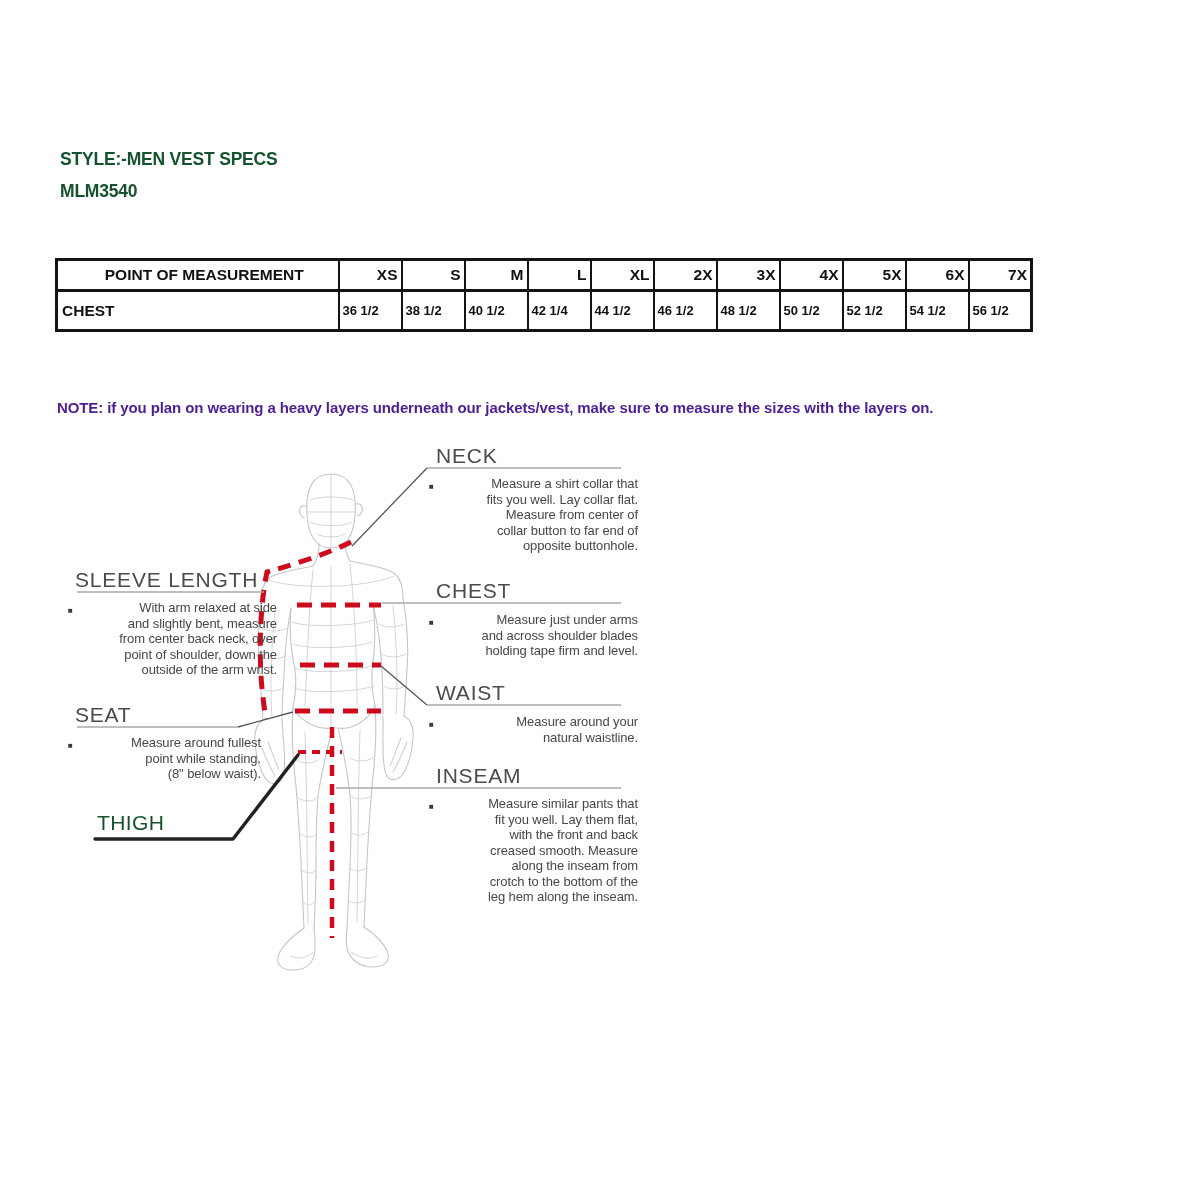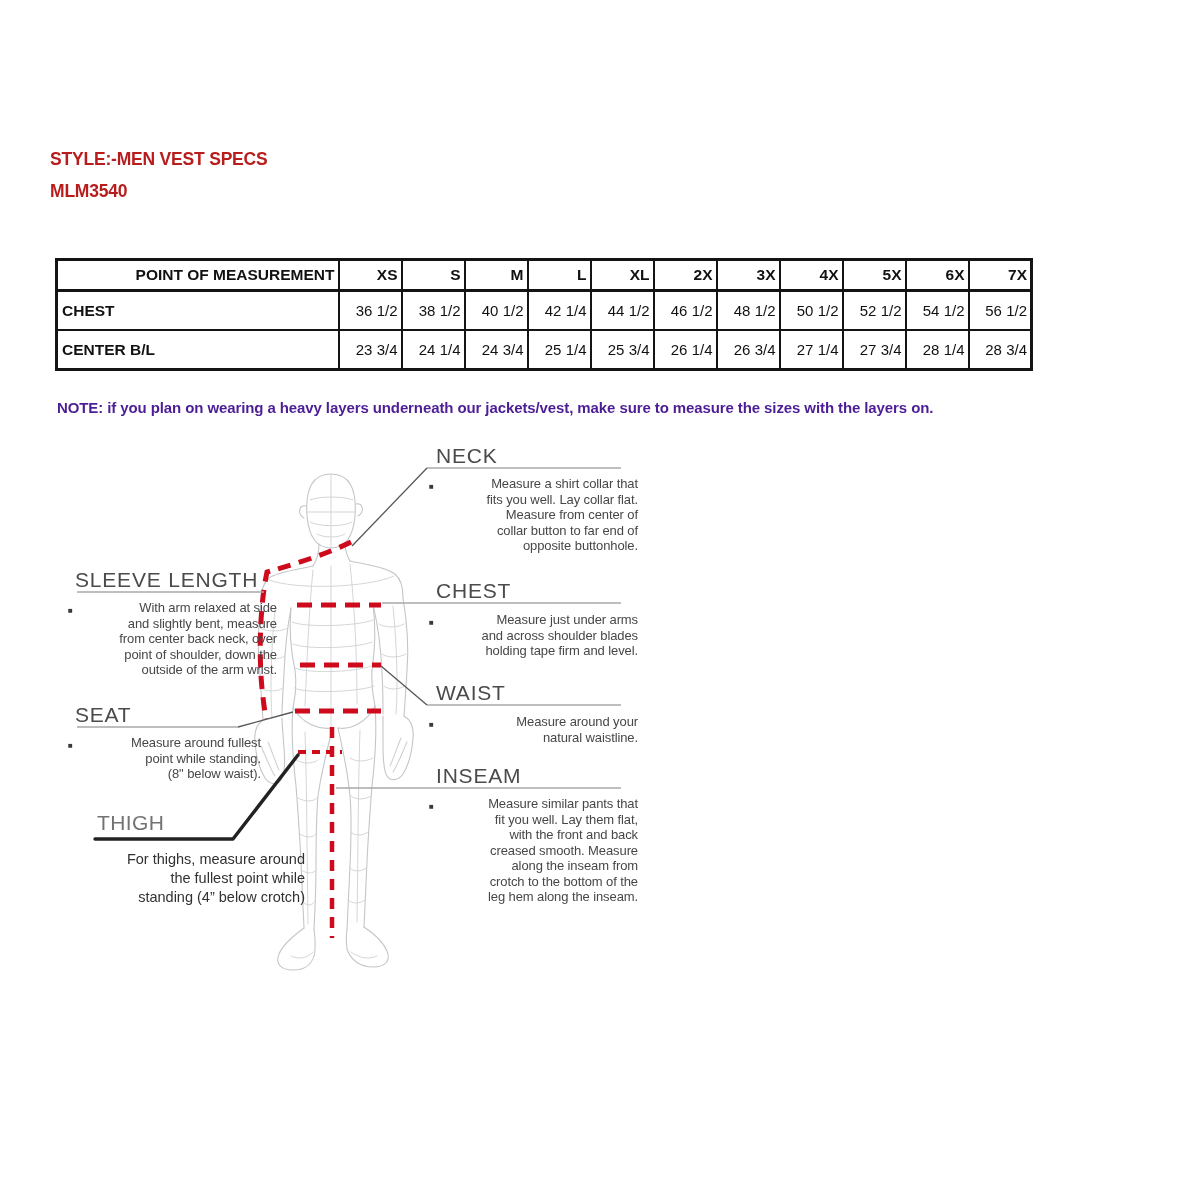--- a/index.html
+++ b/index.html
@@ -1,36 +1,36 @@
 <!DOCTYPE html>
 <html style="--measure_red: #ce0a1c; --figure_gray: #c3c6c8; --mesh_gray: #ced1d3; --leader_gray: #a9a9a9; --leader_dark: #57575a; --thigh_black: #222222; --heading_gray: #4b4b4d; --text_gray: #47474a;"><head>
 <meta charset="utf-8">
 <style>
   html,body{margin:0;padding:0;background:#ffffff;}
   body{width:1200px;height:1200px;position:relative;font-family:"Liberation Sans",sans-serif;color:#111;}
 
-  .title-line{position:absolute;left:50px;font-weight:bold;font-size:17.5px;letter-spacing:-0.2px;color:#b91c1c;}
+  .title-line{position:absolute;left:60px;font-weight:bold;font-size:17.5px;letter-spacing:-0.2px;color:#14532d;}
   #title1{top:149px;}
   #title2{top:181px;}
 
   table.size{position:absolute;left:55px;top:258px;border-collapse:collapse;table-layout:fixed;border:3px solid #141414;}
   table.size th, table.size td{border:2px solid #141414;padding:0 3px;white-space:nowrap;overflow:hidden;}
   table.size th{height:28px;font-size:15.5px;font-weight:bold;text-align:right;}
-  table.size th.pom{text-align:right;padding-left:16px;}
-  table.size td{height:37px;font-size:15px;font-weight:normal;text-align:right;}
+  table.size th.pom{text-align:center;padding-left:16px;}
+  table.size td{height:37px;font-size:13px;font-weight:bold;text-align:left;}
   table.size td.rowlabel{text-align:left;font-weight:bold;font-size:15.5px;padding-left:4px;}
   table.size tr.hdr th{border-bottom:3px solid #141414;}
 
   .note{position:absolute;left:57px;top:399px;font-weight:bold;font-size:15px;letter-spacing:-0.1px;color:#4c1d95;}
 
   .diagram{position:absolute;left:55px;top:430px;width:580px;height:595px;}
   .diagram svg{position:absolute;left:0;top:0;}
 
   .dg-h{position:absolute;margin:0;font-weight:400;font-size:21px;line-height:20px;color:var(--heading_gray,#4b4b4d);letter-spacing:0.8px;white-space:nowrap;}
-  .dg-h.thigh{font-size:21px;line-height:26px;letter-spacing:0.4px;color:#737373;}
+  .dg-h.thigh{font-size:21px;line-height:26px;letter-spacing:0.4px;color:#14532d;}
   .dg-p{position:absolute;margin:0;font-size:13px;line-height:15.5px;color:var(--text_gray,#47474a);letter-spacing:-0.1px;}
   .dg-p.bulleted{padding-left:14px;}
   .dg-p .blt{position:absolute;left:1px;top:3px;font-size:8px;color:#3a3a3c;}
   .dg-p .txt{display:block;white-space:pre-line;text-align:right;}
   .dg-p.thigh-p{font-size:14.5px;line-height:19px;letter-spacing:0;color:#313133;}
 </style>
 </head>
 <body>
 
 <div class="title-line" id="title1">STYLE:-MEN VEST SPECS</div>
@@ -73,34 +73,20 @@
     <td>40 1/2</td>
     <td>42 1/4</td>
     <td>44 1/2</td>
     <td>46 1/2</td>
     <td>48 1/2</td>
     <td>50 1/2</td>
     <td>52 1/2</td>
     <td>54 1/2</td>
     <td>56 1/2</td>
   </tr>
-  <tr>
-    <td class="rowlabel">CENTER B/L</td>
-    <td>23 3/4</td>
-    <td>24 1/4</td>
-    <td>24 3/4</td>
-    <td>25 1/4</td>
-    <td>25 3/4</td>
-    <td>26 1/4</td>
-    <td>26 3/4</td>
-    <td>27 1/4</td>
-    <td>27 3/4</td>
-    <td>28 1/4</td>
-    <td>28 3/4</td>
-  </tr>
 </tbody>
   </table>
 
 <div class="note">NOTE: if you plan on wearing a heavy layers underneath our jackets/vest, make sure to measure the sizes with the layers on.</div>
 
 <div class="diagram">
 
   <svg width="580" height="595" viewBox="0 0 580 595">
 
     <g fill="none" stroke="#c3c6c8" stroke-width="1.1" stroke-linecap="round">
@@ -226,19 +212,14 @@
 
   <h4 class="dg-h" style="left:20px;top:275px">SEAT</h4>
   <p class="dg-p bulleted" style="left:12px;top:305px;width:180px">
     <span class="blt">■</span>
     <span class="txt">Measure around fullest
 point while standing.
 (8" below waist).</span>
   </p>
 
   <h4 class="dg-h thigh" style="left:42px;top:380px">THIGH</h4>
-  <p class="dg-p thigh-p" style="left:40px;top:420px;width:210px">
-    <span class="txt">For thighs, measure around
-the fullest point while
-standing (4” below crotch)</span>
-  </p>
 
 </div>
 
 </body></html>

